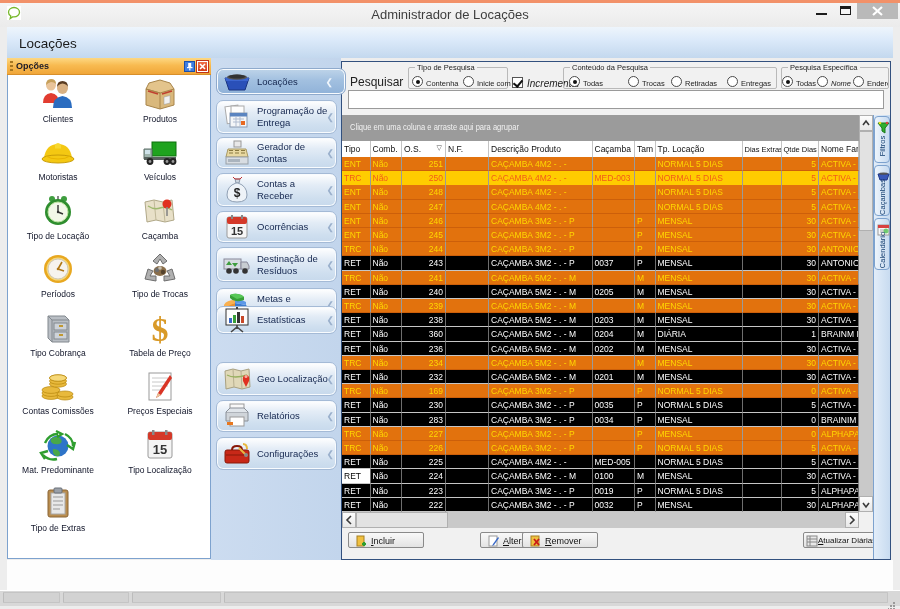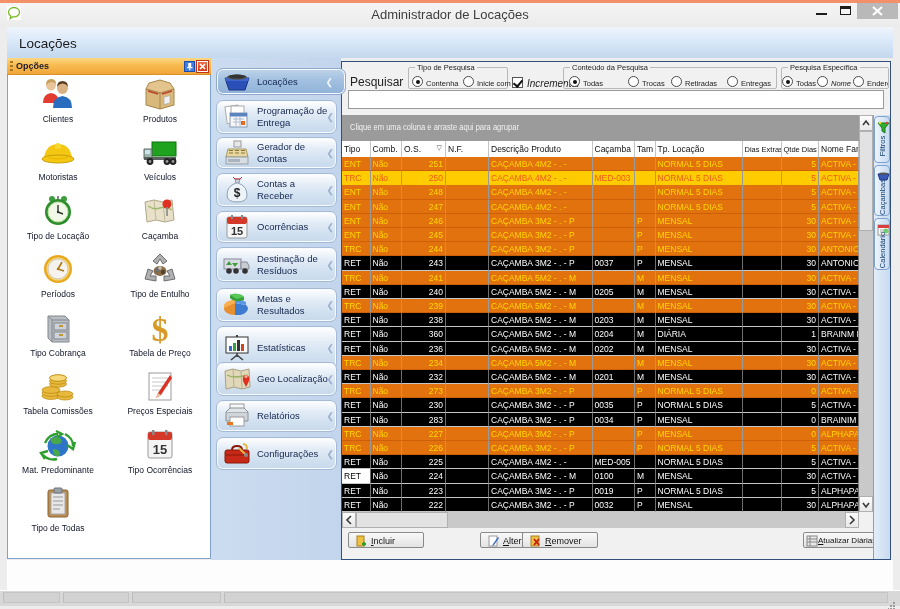--- a/index.html
+++ b/index.html
@@ -187,21 +187,21 @@
 <g fill="#b0b0b0" stroke="#6e6e6e" stroke-width="1">
 <path d="M20 2 L27 9 L23 12 L20 7 L17 12 L13 9 Z"></path>
 <path d="M5 27 L8 17 L13 19 L10 24 L16 24 L16 29 Z"></path>
 <path d="M35 27 L32 17 L27 19 L30 24 L24 24 L24 29 Z"></path>
 </g>
 <ellipse cx="20" cy="19" rx="6.5" ry="5" fill="#8a6e4a"></ellipse>
 <circle cx="17" cy="18" r="2.2" fill="#6e6e6e"></circle>
       <circle cx="23" cy="20" r="2.2" fill="#55432d"></circle>
 <circle cx="20" cy="16" r="1.8" fill="#c8c0b0"></circle>
 </svg></div>
-<div class="abs itlb" style="left:105px; top:289.0px;">Tipo de Entulho</div>
+<div class="abs itlb" style="left:105px; top:289.0px;">Tipo de Trocas</div>
 <div class="abs itic" style="left:38px; top:310.5px;"><svg width="40" height="34" viewBox="0 0 40 34">
 <path d="M10 5 L27 5 L31 9 L31 31 L14 31 L10 27 Z" fill="#b9bec4" stroke="#82888e"></path>
 <path d="M10 5 L14 9 L14 31" fill="none" stroke="#82888e"></path>
 <path d="M14 9 L31 9" stroke="#82888e"></path>
 <rect x="16" y="12" width="13" height="7" fill="#cdd2d8" stroke="#82888e"></rect>
 <rect x="16" y="21" width="13" height="7" fill="#cdd2d8" stroke="#82888e"></rect>
 <rect x="21" y="14" width="4" height="2" fill="#c09830"></rect>
       <rect x="21" y="23" width="4" height="2" fill="#c09830"></rect>
 </svg></div>
 <div class="abs itlb" style="left:3px; top:347.5px;">Tipo Cobrança</div>
@@ -215,21 +215,21 @@
         <ellipse cx="13" cy="24" rx="9" ry="3.4"></ellipse>
         <ellipse cx="13" cy="21" rx="9" ry="3.4"></ellipse>
 <ellipse cx="27" cy="28" rx="8" ry="3"></ellipse>
         <ellipse cx="27" cy="25" rx="8" ry="3"></ellipse>
 <ellipse cx="20" cy="15" rx="8.5" ry="3.2"></ellipse>
         <ellipse cx="20" cy="12" rx="8.5" ry="3.2"></ellipse>
         <ellipse cx="20" cy="9" rx="8.5" ry="3.2"></ellipse>
 </g>
 <ellipse cx="20" cy="9" rx="8.5" ry="3.2" fill="#f6d878" stroke="#b8860b" stroke-width=".7"></ellipse>
 </svg></div>
-<div class="abs itlb" style="left:3px; top:406.0px;">Tabela Comissões</div>
+<div class="abs itlb" style="left:3px; top:406.0px;">Contas Comissões</div>
 <div class="abs itic" style="left:140px; top:369.0px;"><svg width="40" height="34" viewBox="0 0 40 34">
 <rect x="9" y="4" width="22" height="27" fill="#fff" stroke="#9a9a9a"></rect>
 <path d="M12 9 h16 M12 13 h16 M12 17 h16 M12 21 h10" stroke="#c8c8c8"></path>
 <path d="M30 6 L18 24 L16 29 L21 26 L32 9 Z" fill="#d93425"></path>
 <path d="M16 29 L18 24 L21 26 Z" fill="#e8c49a"></path>
 </svg></div>
 <div class="abs itlb" style="left:105px; top:406.0px;">Preços Especiais</div>
 <div class="abs itic" style="left:38px; top:427.5px;"><svg width="40" height="34" viewBox="0 0 40 34">
 <circle cx="20" cy="18" r="10.5" fill="#2e74c8"></circle>
 <path d="M14 10 q6-3 9 1 q2 4-2 5 q-6 1-8-2 q-1-3 1-4z M15 21 q6 0 7 4 q0 4-4 3 q-4-2-3-7z" fill="#49a849"></path>
@@ -238,28 +238,28 @@
 <path d="M7 31 L3 25 L10 23 M5 27 q6 6 14 4" stroke="#2f9e2f" stroke-width="2.4" fill="none"></path>
 </svg></div>
 <div class="abs itlb" style="left:3px; top:464.5px;">Mat. Predominante</div>
 <div class="abs itic" style="left:140px; top:427.5px;"><svg width="40" height="34" viewBox="0 0 40 34">
 <rect x="8" y="4" width="24" height="26" rx="2" fill="#f4f4f4" stroke="#9a9a9a"></rect>
 <rect x="8" y="4" width="24" height="8" rx="2" fill="#d43828"></rect>
 <rect x="12" y="2" width="2.5" height="5" fill="#888"></rect>
       <rect x="25" y="2" width="2.5" height="5" fill="#888"></rect>
 <text x="20" y="26" font-size="13" font-weight="bold" text-anchor="middle" fill="#333">15</text>
 </svg></div>
-<div class="abs itlb" style="left:105px; top:464.5px;">Tipo Ocorrências</div>
+<div class="abs itlb" style="left:105px; top:464.5px;">Tipo Localização</div>
 <div class="abs itic" style="left:38px; top:486.0px;"><svg width="40" height="34" viewBox="0 0 40 34">
 <rect x="10" y="4" width="20" height="27" rx="2" fill="#b98d4f" stroke="#8a6535"></rect>
 <rect x="13" y="7" width="14" height="21" fill="#e8e8e8" stroke="#aaa"></rect>
 <path d="M15 11 h10 M15 15 h10 M15 19 h10 M15 23 h7" stroke="#999"></path>
 <rect x="16" y="2" width="8" height="5" rx="1" fill="#9aa0a8" stroke="#6a7078"></rect>
 </svg></div>
-<div class="abs itlb" style="left:3px; top:523.0px;">Tipo de Todas</div>
+<div class="abs itlb" style="left:3px; top:523.0px;">Tipo de Extras</div>
 <div class="abs" id="navcolbtns" style="left:211px; top:0; width:135px; height:609px; z-index:6;">
 <div class="navbtn" style="top:68px; height:27px; width:130px; background:linear-gradient(#bed4e9,#a2c0e0 45%,#90b2d8); border-color:#8faacc; z-index:6;">
       <span class="ic"><svg width="30" height="28" viewBox="0 0 30 28">
 <path d="M3 10 L27 10 L23 22 L7 22 Z" fill="#2a50b8" stroke="#1a3480"></path>
 <path d="M3 10 L27 10 L26 13 L4 13 Z" fill="#3c66d0"></path>
 <path d="M5 10 q10-6 20 0 q-10-4-20 0z" fill="#444"></path>
 <ellipse cx="15" cy="9.2" rx="10" ry="2.6" fill="#555"></ellipse>
 <ellipse cx="15" cy="8.6" rx="8.5" ry="2" fill="#333"></ellipse>
 </svg></span>
       <span class="t">Locações</span>
@@ -326,21 +326,21 @@
 <path d="M13 12 L13 24 A 11 6.5 0 0 1 2 17 L2 14 Z" fill="#e89030"></path>
 <path d="M13 12 L24 14 A 11 6.5 0 0 1 13 24 Z" fill="#3c7cd0"></path>
 <path d="M13 12 L24 14 L24 11 A 11 6.5 0 0 0 13 9 Z" fill="#5c98e8"></path>
 <path d="M13 12 L13 9 A 11 6.5 0 0 0 2 14 L2 17 Z" fill="#f8b050"></path>
 <path d="M8 4 A 9 5 0 0 1 22 6 L22 9 A 9 5 0 0 1 8 7 Z" fill="#38a038"></path>
 <path d="M8 4 A 9 5 0 0 1 22 6 L15 8 Z" fill="#58c858"></path>
 </svg></span>
       <span class="t">Metas e<br>Resultados</span>
       <span class="ar" style="right:2px; color:#9ab0cc;">❮</span>
     </div>
-<div class="navbtn" style="top:326px; height:44px;text-decoration:underline; ">
+<div class="navbtn" style="top:306px; height:28px;text-decoration:underline; ">
       <span class="ic"><svg width="30" height="28" viewBox="0 0 30 28">
 <rect x="14" y="1" width="2" height="3" fill="#444"></rect>
 <rect x="4" y="3" width="22" height="16" fill="#fdfdfd" stroke="#333"></rect>
 <rect x="7" y="12" width="3" height="5" fill="#3868c8"></rect>
 <rect x="11" y="9" width="3" height="8" fill="#38a038"></rect>
 <rect x="15" y="6" width="3" height="11" fill="#333"></rect>
 <rect x="19" y="10" width="3" height="7" fill="#c84828"></rect>
 <path d="M15 19 L15 23 M15 21 L9 26 M15 21 L21 26" stroke="#444" stroke-width="1.6"></path>
 </svg></span>
       <span class="t">Estatísticas</span>
@@ -633,21 +633,21 @@
 <div class="cell" style="left:250.5px; width:42.5px; ">0201</div>
 <div class="cell" style="left:293px; width:20.5px; ">M</div>
 <div class="cell" style="left:313.5px; width:87.0px; ">MENSAL</div>
 <div class="cell" style="left:400.5px; width:39.0px; "></div>
 <div class="cell num" style="left:439.5px; width:37.5px; ">30</div>
 <div class="cell" style="left:477px; width:40px; ">ACTIVA  -</div>
 </div>
 <div class="row o" style="top:227.2px;">
 <div class="cell" style="left:0px; width:28.5px; ">TRC</div>
 <div class="cell" style="left:28.5px; width:31.5px; ">Não</div>
-<div class="cell num" style="left:60px; width:44px; ">273</div>
+<div class="cell num" style="left:60px; width:44px; ">169</div>
 <div class="cell" style="left:104px; width:43px; "></div>
 <div class="cell" style="left:147px; width:103.5px; ">CAÇAMBA 3M2 - . - P</div>
 <div class="cell" style="left:250.5px; width:42.5px; "></div>
 <div class="cell" style="left:293px; width:20.5px; ">P</div>
 <div class="cell" style="left:313.5px; width:87.0px; ">NORMAL 5 DIAS</div>
 <div class="cell" style="left:400.5px; width:39.0px; "></div>
 <div class="cell num" style="left:439.5px; width:37.5px; ">0</div>
 <div class="cell" style="left:477px; width:40px; ">ACTIVA  -</div>
 </div>
 <div class="row b" style="top:241.39999999999998px;">

